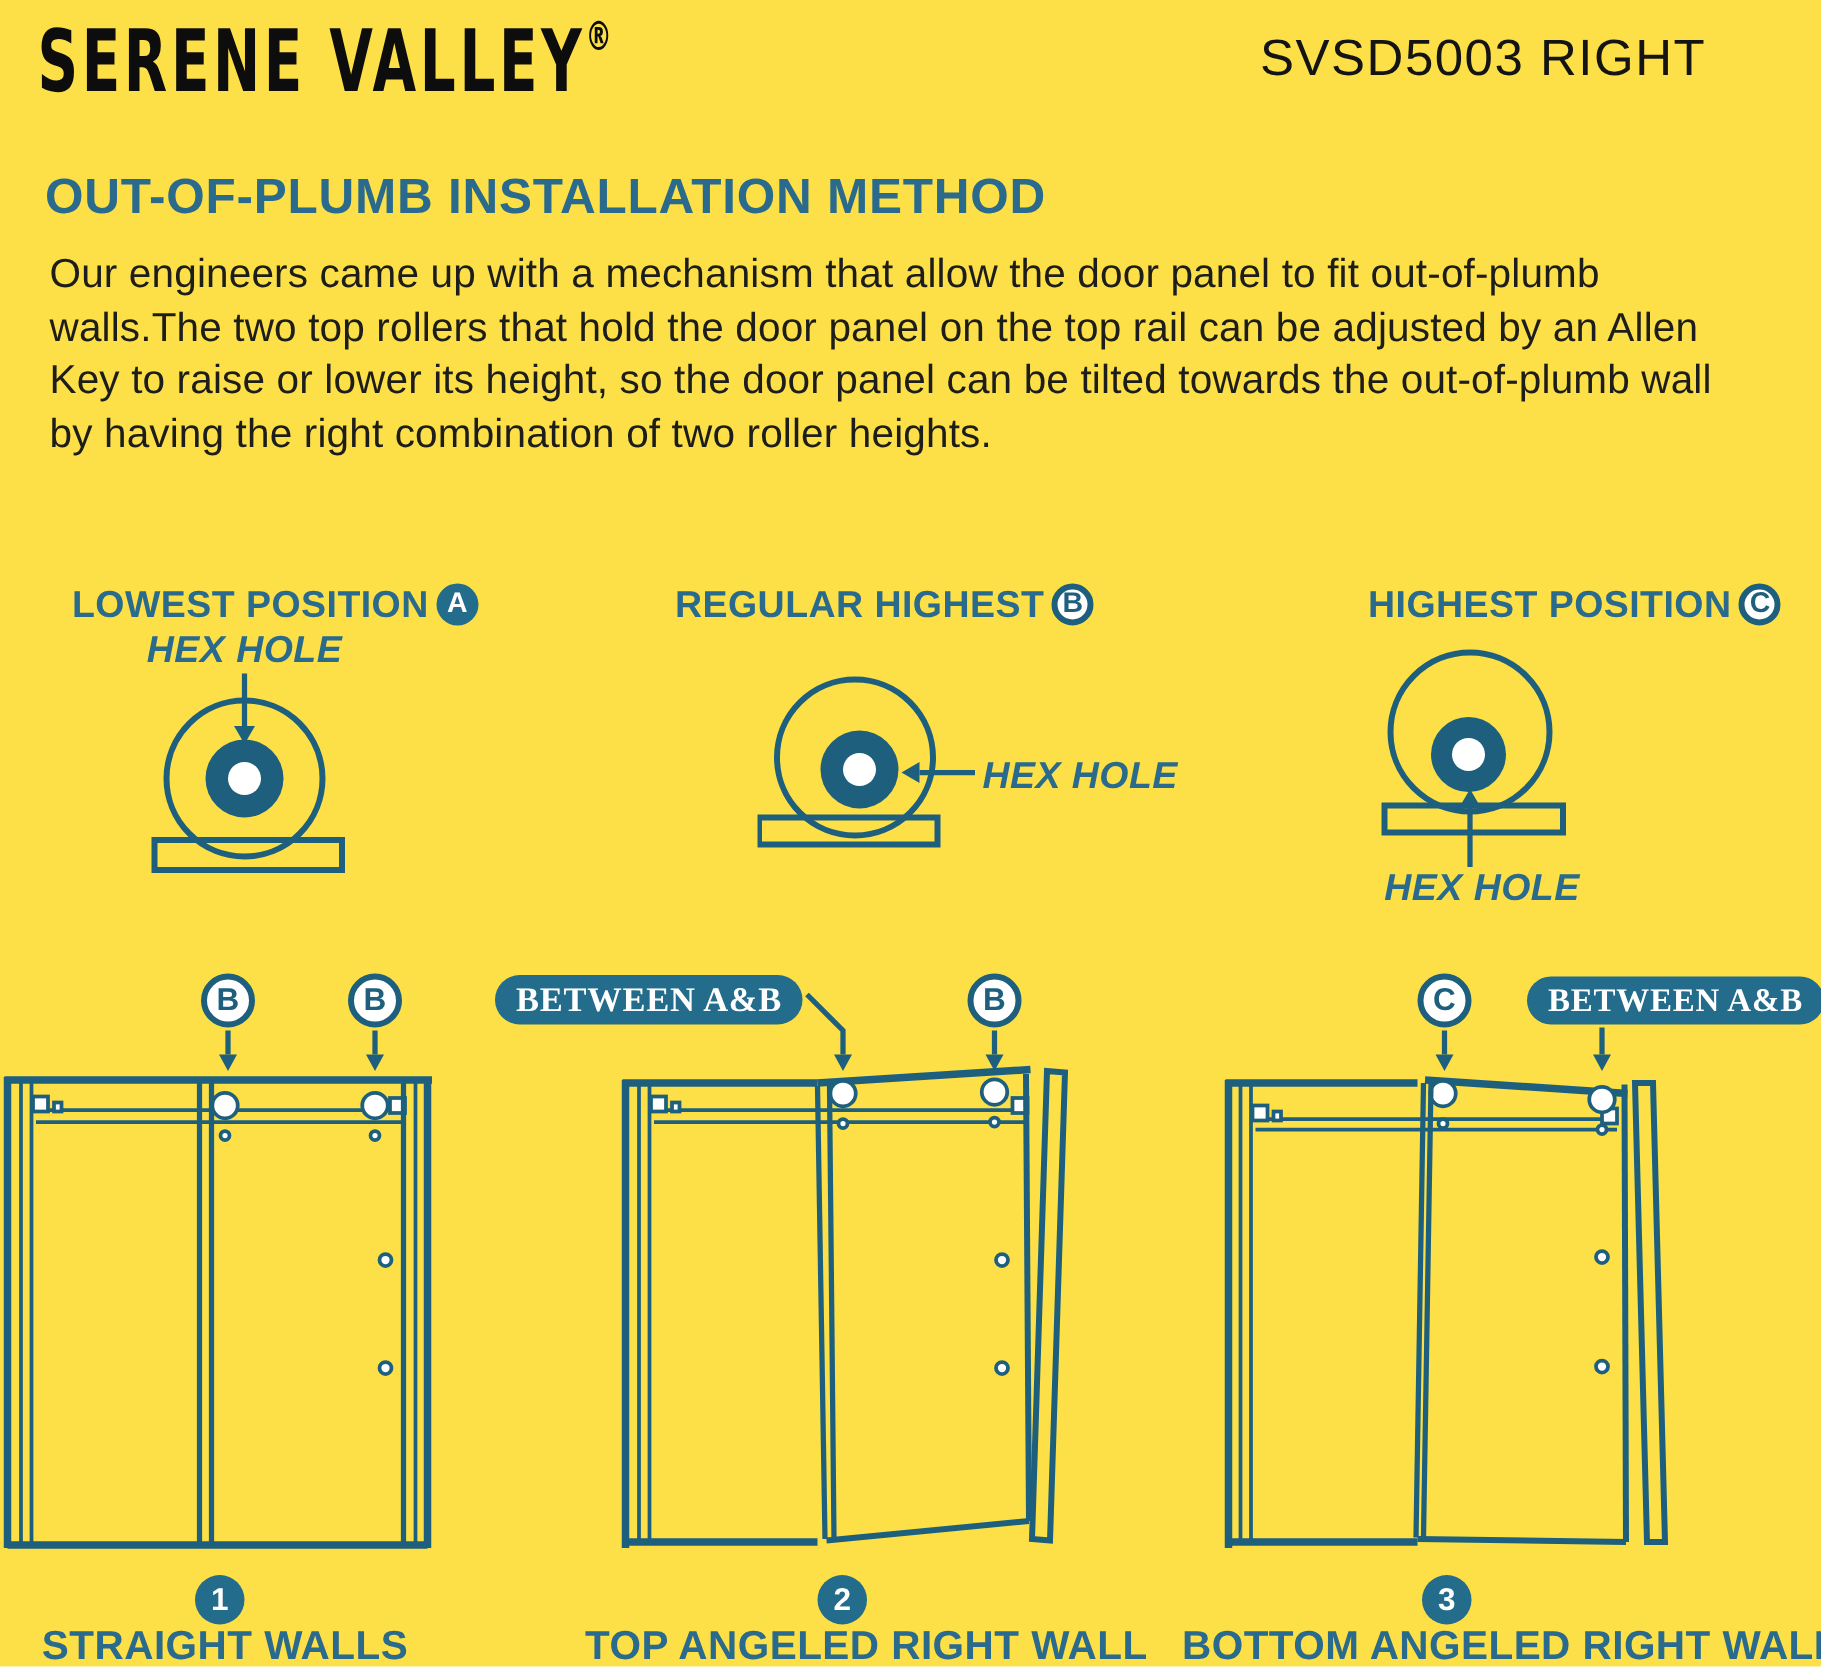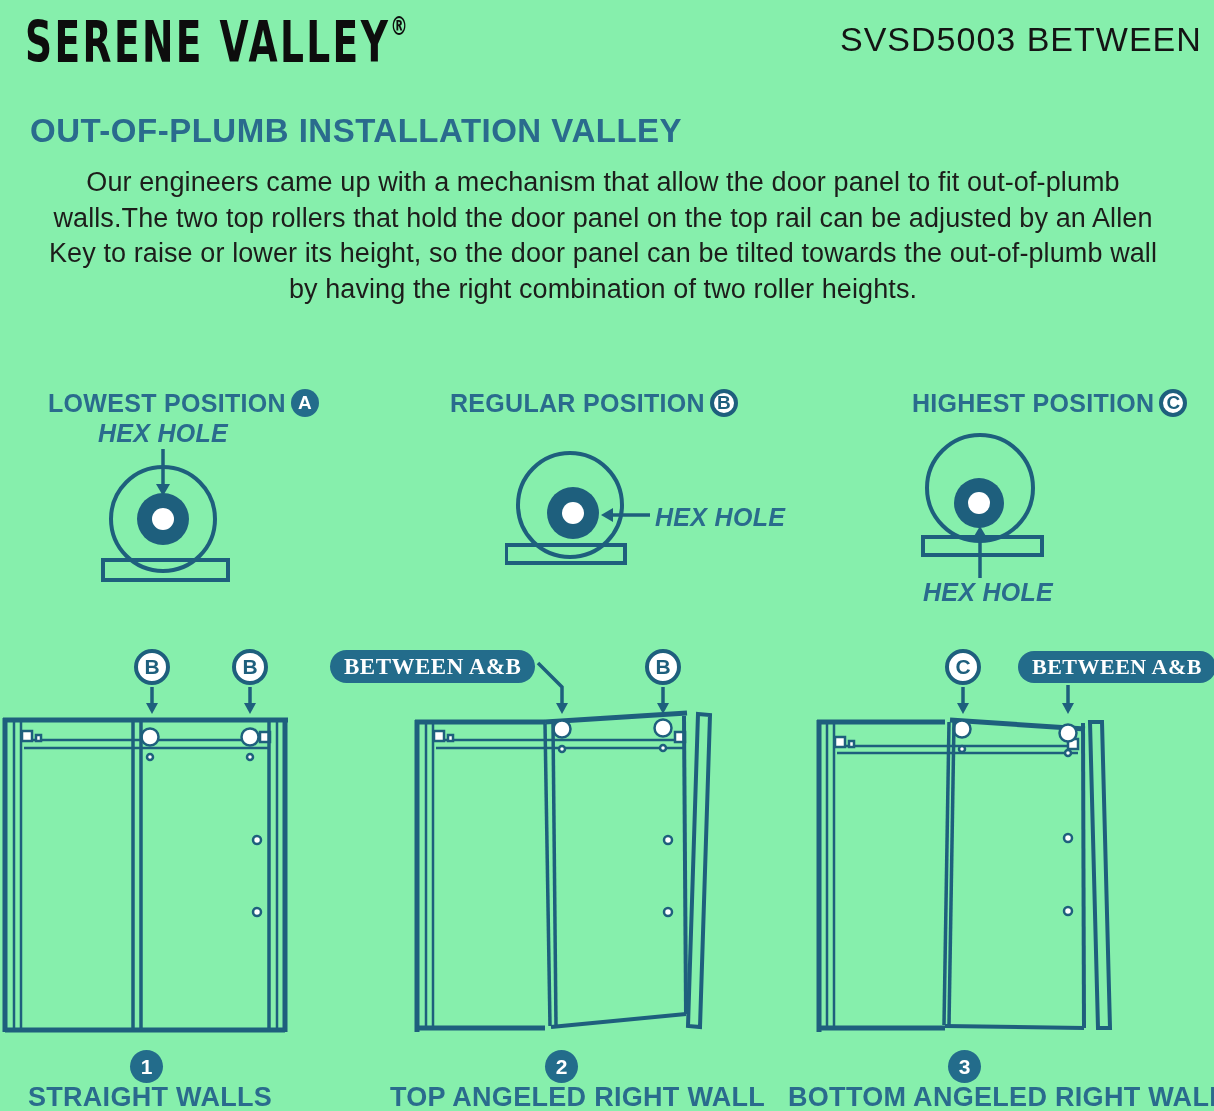--- a/index.html
+++ b/index.html
@@ -3,38 +3,38 @@
 <meta charset="utf-8">
 <style>
   :root{
     --line:#1E5F7D;
     --badge-fill:#236C8B;
     --heading-teal:#2A6B8D;
     --text:#1D1D1B;
   }
   html,body{margin:0;padding:0;background:#ffffff;}
   .page{
-    position:relative;width:1214px;height:1111px;background:#86efac;overflow:hidden;
+    position:relative;width:1214px;height:1111px;background:#fde047;overflow:hidden;
     font-family:"Liberation Sans",sans-serif;color:var(--text);
   }
   .abs{position:absolute;}
   .logo{
     font-family:"DejaVu Sans",sans-serif;font-weight:bold;font-size:47px;
     letter-spacing:3px;transform:scale(0.80,1.22);transform-origin:left top;
     color:#0d0d0d;white-space:nowrap;
   }
   .logo sup{font-size:22px;vertical-align:22px;letter-spacing:0;}
   .series{font-size:34px;color:#141414;letter-spacing:1px;white-space:nowrap;}
   .h1{
     font-size:33px;font-weight:bold;color:var(--heading-teal);
     letter-spacing:0.5px;white-space:nowrap;
   }
   .para{
     font-size:27px;line-height:35.5px;color:var(--text);letter-spacing:0.1px;
-    width:1140px;text-align:center;
+    width:1140px;text-align:left;
   }
   .rtitle{display:flex;align-items:flex-start;gap:5px;white-space:nowrap;}
   .rtitle .lbl{font-size:25px;font-weight:bold;color:var(--heading-teal);letter-spacing:0.3px;}
   .badge{
     box-sizing:border-box;border-radius:50%;display:flex;align-items:center;justify-content:center;
     font-weight:bold;
   }
   .badge-solid{background:var(--badge-fill);color:#fff;}
   .badge-ring{background:#fff;border:4px solid var(--line);color:var(--line);}
   .badge-sm{width:28px;height:28px;font-size:19px;}
@@ -60,41 +60,41 @@
   svg .w2{stroke-width:2.5;}
   svg .fa{fill:var(--line);stroke:none;}
   svg .wf{fill:#fff;}
 </style>
 </head>
 <body>
 
 <div class="page">
 
   <div class="abs logo" style="left:25px;top:8px;"><span>SERENE VALLEY</span><sup>®</sup></div>
-  <div class="abs series" style="left:840px;top:20px;">SVSD5003 BETWEEN</div>
-
-  <div class="abs h1" style="left:30px;top:112px;">OUT-OF-PLUMB INSTALLATION VALLEY</div>
+  <div class="abs series" style="left:840px;top:20px;">SVSD5003 RIGHT</div>
+
+  <div class="abs h1" style="left:30px;top:112px;">OUT-OF-PLUMB INSTALLATION METHOD</div>
   <div class="abs para" style="left:33px;top:165px;">Our engineers came up with a mechanism that allow the door panel to fit out-of-plumb walls.The two top rollers that hold the door panel on the top rail can be adjusted by an Allen Key to raise or lower its height, so the door panel can be tilted towards the out-of-plumb wall by having the right combination of two roller heights.</div>
 
   <div class="abs rtitle" style="left:48px;top:389px;">
     <span class="lbl">LOWEST POSITION</span>
     <span class="badge badge-solid badge-sm">A</span>
   </div>
   <div class="abs hex" style="left:93px;top:419px;width:140px;text-align:center;">HEX HOLE</div>
   <svg class="abs" style="left:100px;top:446px;" width="135" height="140" viewBox="0 0 135 140">
     <line class="ln w3" x1="63" y1="3" x2="63" y2="38"></line>
     <polygon class="fa" points="56,38 70,38 63,50"></polygon>
     <circle class="ln w4" cx="63" cy="73" r="52"></circle>
     <circle class="fa" cx="63" cy="73" r="26"></circle>
     <circle class="wf" cx="63" cy="73" r="11"></circle>
     <rect class="ln w4" x="3" y="114" width="125" height="20"></rect>
   </svg>
 
   <div class="abs rtitle" style="left:450px;top:389px;">
-    <span class="lbl">REGULAR POSITION</span>
+    <span class="lbl">REGULAR HIGHEST</span>
     <span class="badge badge-ring badge-sm">B</span>
   </div>
   <svg class="abs" style="left:505px;top:445px;" width="165" height="126" viewBox="0 0 165 126">
     <circle class="ln w4" cx="65" cy="60" r="52"></circle>
     <circle class="fa" cx="68" cy="68" r="26"></circle>
     <circle class="wf" cx="68" cy="68" r="11"></circle>
     <rect class="ln w4" x="1" y="100" width="119" height="18"></rect>
     <line class="ln w3" x1="145" y1="70" x2="108" y2="70"></line>
     <polygon class="fa" points="108,63 108,77 96,70"></polygon>
   </svg>

